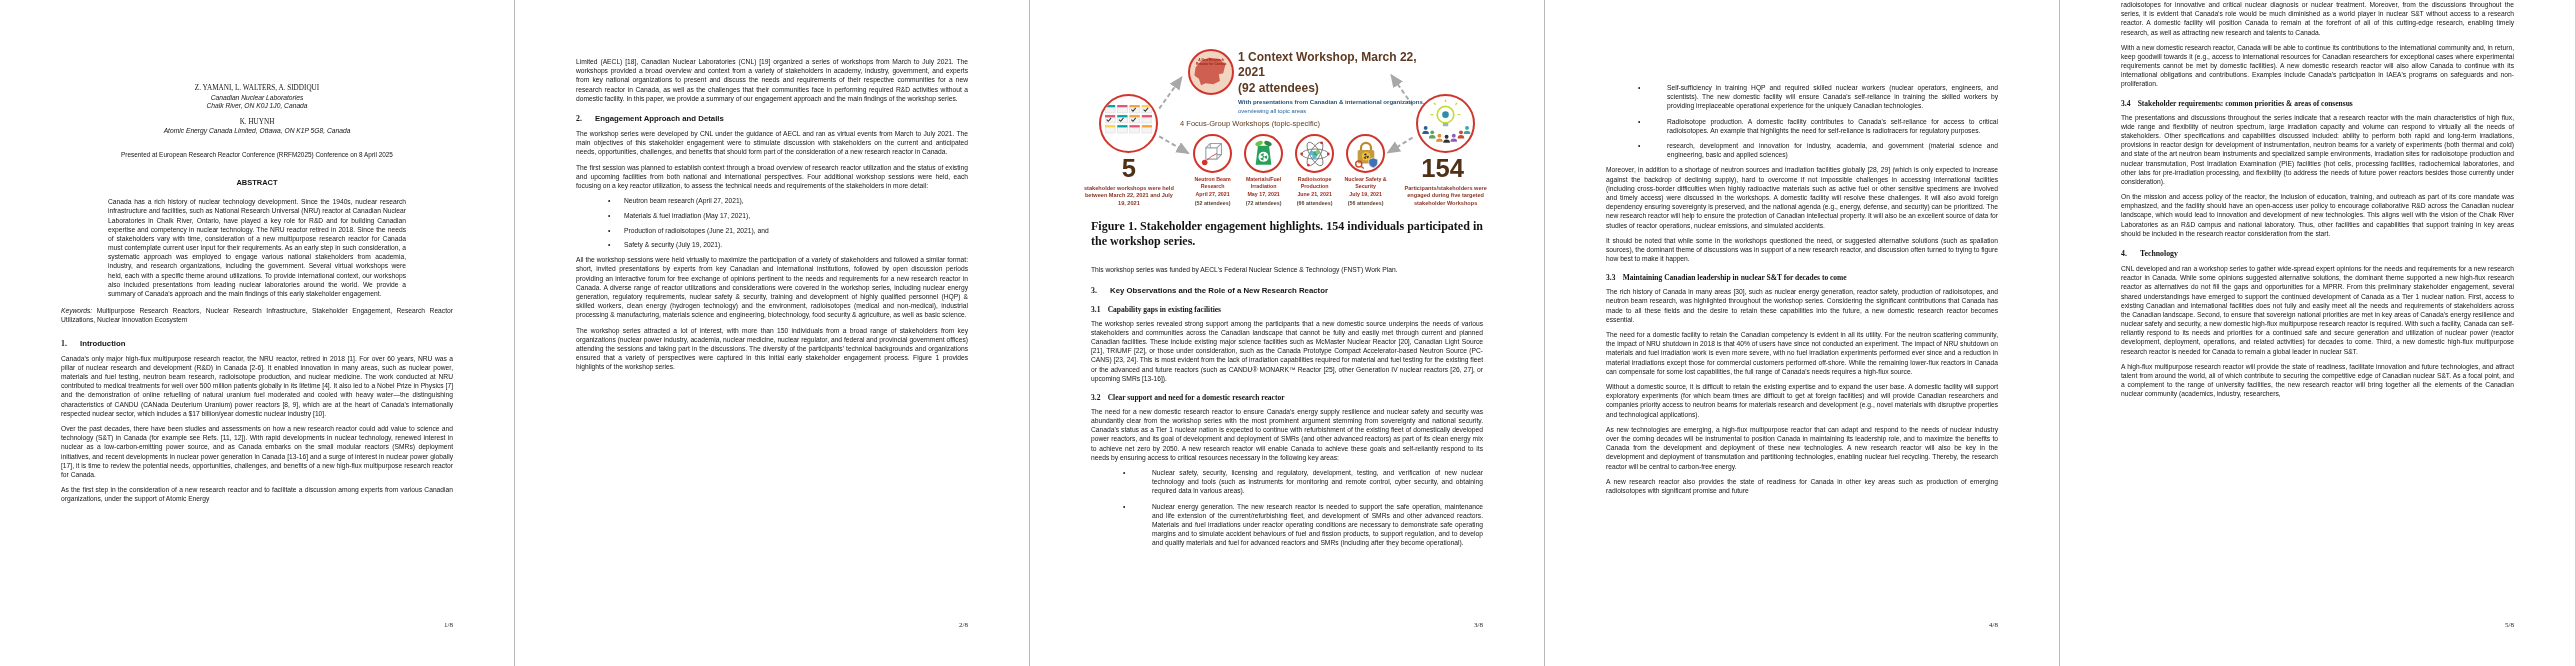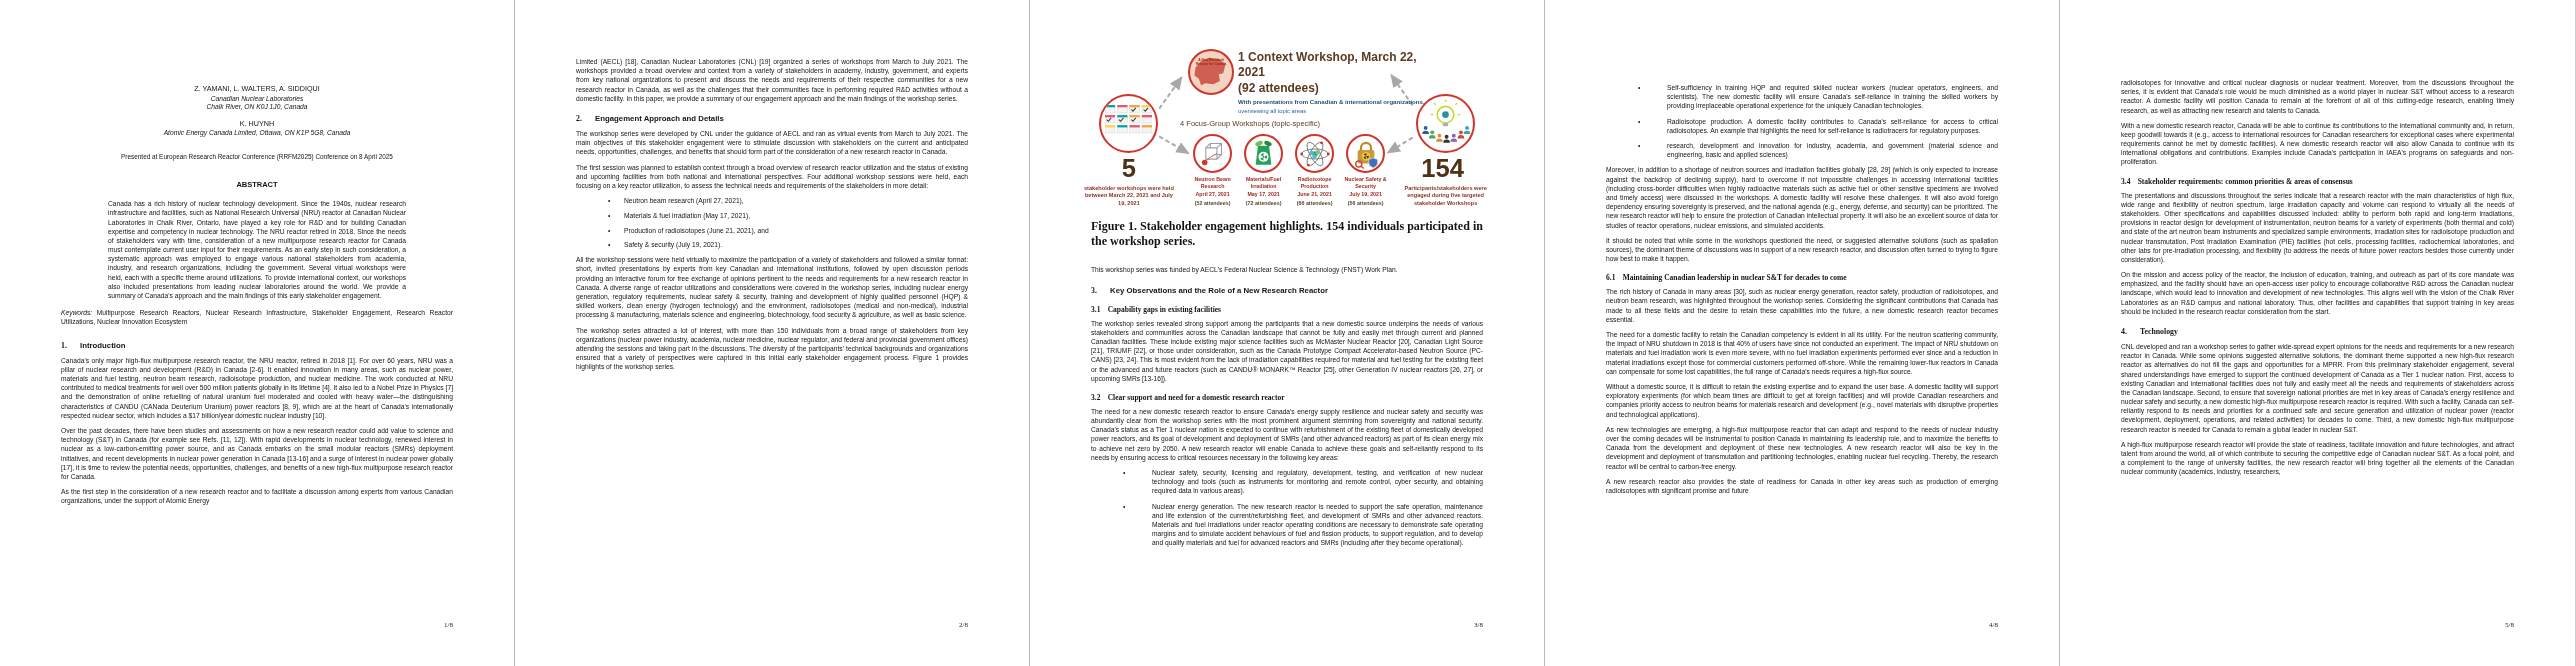--- a/index.html
+++ b/index.html
@@ -17,34 +17,34 @@
   .sec{font-size:7.8px;font-weight:bold;margin:11px 0 6.1px 0;}
   .sec .num{display:inline-block;min-width:19px;}
   .subsec{font-family:"Liberation Serif",serif;font-size:7.5px;font-weight:bold;margin:10px 0 5px 0;}
   .subsec .num{display:inline-block;min-width:16.7px;}
   .serif{font-family:"Liberation Serif",serif;}
 
   
   .p1 .content{padding-top:62px;}
   .title{font-size:11.7px;font-weight:bold;text-align:center;line-height:1.42;margin:0 5.6px;}
   .authors{margin-top:22px;text-align:center;}
-  .author-line{font-size:7.2px;margin:0 0 1.7px 0;}
+  .author-line{font-size:7.2px;margin:0 0 1.7px 0;font-family:Liberation Serif, serif;}
   .affil{font-style:italic;font-size:6.7px;margin:0 0 1.1px 0;}
   .author2{margin-top:9px;}
   .presented{margin-top:16.7px;text-align:center;font-size:6.4px;}
   .abs-head{margin-top:20px;text-align:center;font-weight:bold;font-size:7.5px;}
   .abstract{margin:10px 47px 7.8px 47px;font-size:6.7px;line-height:1.37;text-align:justify;}
   .keywords{font-size:6.7px;line-height:1.37;text-align:justify;margin:0 0 14.5px 0;}
   .kw-label{font-style:italic;}
 
   
   .p2 .content{padding-top:57px;}
   .p3 .content{padding-top:43px;}
   .p4 .content{padding-top:83px;}
-  .p5 .content{padding-top:78px;}
+  .p5 .content{}
 
   
   .bullet2{position:relative;font-size:6.7px;line-height:1.37;text-align:justify;
            padding-left:48px;margin:0 0 5.6px 0;}
   .bullet2::before{content:"\2022";position:absolute;left:32px;top:0;}
   .bullet3{position:relative;font-size:6.7px;line-height:1.37;text-align:justify;
            padding-left:61px;margin:0 0 6.1px 0;}
   .bullet3::before{content:"\2022";position:absolute;left:32px;top:0;}
 
   
@@ -292,21 +292,21 @@
     <div class="pageno">3/8</div>
   </section>
 
   <section class="page p4">
     <div class="content">
       <div class="bullet3">Self-sufficiency in training HQP and required skilled nuclear workers (nuclear operators, engineers, and scientists). The new domestic facility will ensure Canada's self-reliance in training the skilled workers by providing irreplaceable operational experience for the uniquely Canadian technologies.</div>
       <div class="bullet3">Radioisotope production. A domestic facility contributes to Canada's self-reliance for access to critical radioisotopes. An example that highlights the need for self-reliance is radiotracers for regulatory purposes.</div>
       <div class="bullet3">research, development and innovation for industry, academia, and government (material science and engineering, basic and applied sciences)</div>
       <p class="body" style="margin-top:2.2px;">Moreover, in addition to a shortage of neutron sources and irradiation facilities globally [28, 29] (which is only expected to increase against the backdrop of declining supply), hard to overcome if not impossible challenges in accessing international facilities (including cross-border difficulties when highly radioactive materials such as active fuel or other sensitive specimens are involved and timely access) were discussed in the workshops. A domestic facility will resolve these challenges. It will also avoid foreign dependency ensuring sovereignty is preserved, and the national agenda (e.g., energy, defense, and security) can be prioritized. The new research reactor will help to ensure the protection of Canadian intellectual property. It will also be an excellent source of data for studies of reactor operations, nuclear emissions, and simulated accidents.</p>
       <p class="body">It should be noted that while some in the workshops questioned the need, or suggested alternative solutions (such as spallation sources), the dominant theme of discussions was in support of a new research reactor, and discussion often turned to trying to figure how best to make it happen.</p>
-      <h4 class="subsec"><span class="num">6.1</span><span>Maintaining Canadian leadership in nuclear S&amp;T for decades to come</span></h4>
+      <h4 class="subsec"><span class="num">3.3</span><span>Maintaining Canadian leadership in nuclear S&amp;T for decades to come</span></h4>
       <p class="body">The rich history of Canada in many areas [30], such as nuclear energy generation, reactor safety, production of radioisotopes, and neutron beam research, was highlighted throughout the workshop series. Considering the significant contributions that Canada has made to all these fields and the desire to retain these capabilities into the future, a new domestic research reactor becomes essential.</p>
       <p class="body">The need for a domestic facility to retain the Canadian competency is evident in all its utility. For the neutron scattering community, the impact of NRU shutdown in 2018 is that 40% of users have since not conducted an experiment. The impact of NRU shutdown on materials and fuel irradiation work is even more severe, with no fuel irradiation experiments performed ever since and a reduction in material irradiations except those for commercial customers performed off-shore. While the remaining lower-flux reactors in Canada can compensate for some lost capabilities, the full range of Canada's needs requires a high-flux source.</p>
       <p class="body">Without a domestic source, it is difficult to retain the existing expertise and to expand the user base. A domestic facility will support exploratory experiments (for which beam times are difficult to get at foreign facilities) and will provide Canadian researchers and companies priority access to neutron beams for materials research and development (e.g., novel materials with disruptive properties and technological applications).</p>
       <p class="body">As new technologies are emerging, a high-flux multipurpose reactor that can adapt and respond to the needs of nuclear industry over the coming decades will be instrumental to position Canada in maintaining its leadership role, and to maximize the benefits to Canada from the development and deployment of these new technologies. A new research reactor will also be key in the development and deployment of transmutation and partitioning technologies, enabling nuclear fuel recycling. Thereby, the research reactor will be central to carbon-free energy.</p>
       <p class="body">A new research reactor also provides the state of readiness for Canada in other key areas such as production of emerging radioisotopes with significant promise and future</p>
     </div>
     <div class="pageno">4/8</div>
   </section>
 
   <section class="page p5">

